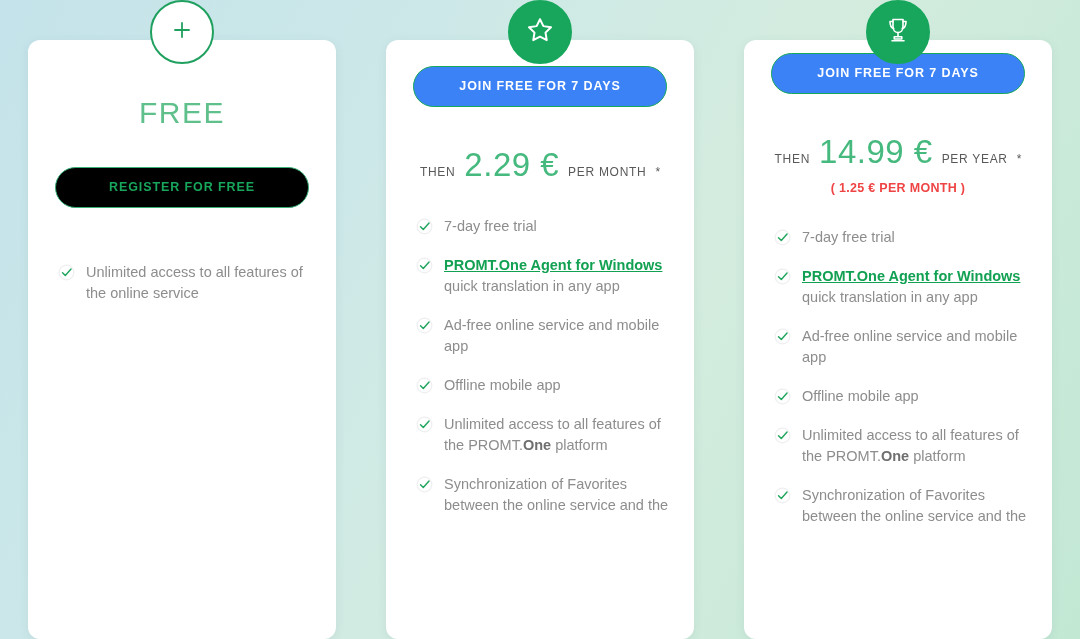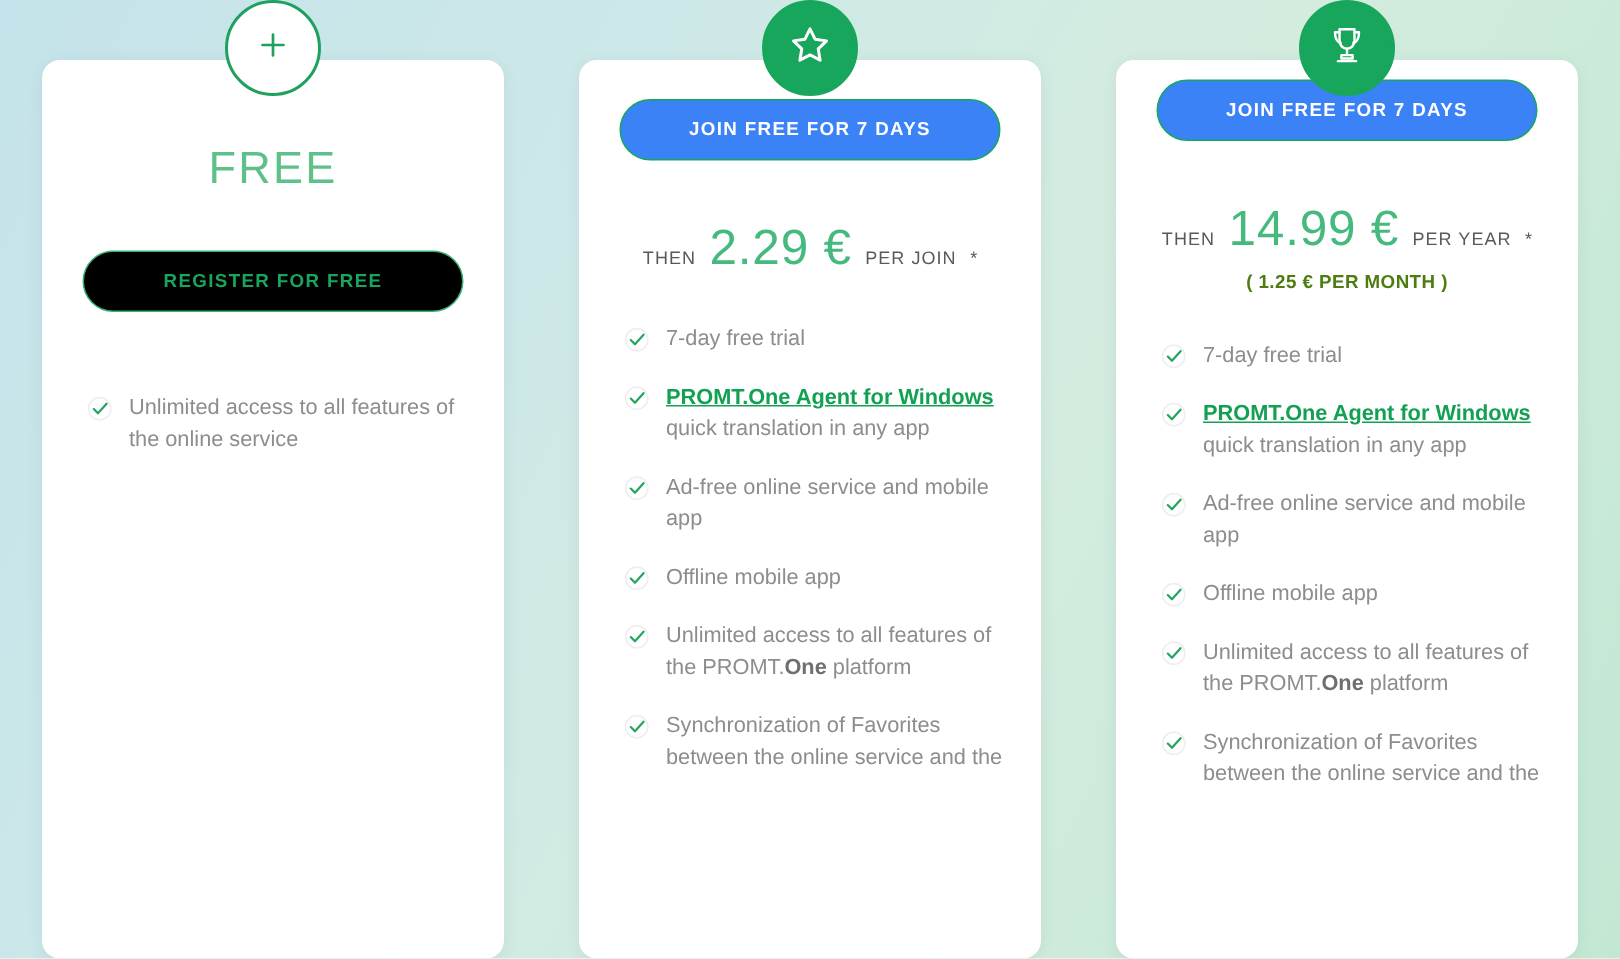--- a/index.html
+++ b/index.html
@@ -130,21 +130,21 @@
   }
   .price-star {
     font-size: 12px;
     color: #595959;
     vertical-align: super;
   }
   .price-sub {
     text-align: center;
     font-size: 12.5px;
     font-weight: bold;
-    color: #4d7c0f;
+    color: #ef4444;
     margin-top: 10px;
     letter-spacing: .3px;
   }
 
   
   .features {
     list-style: none;
     margin-top: 32px;
     padding: 0 22px 0 30px;
   }
@@ -212,21 +212,21 @@
         <span><svg viewBox="0 0 24 24" fill="none" width="30" height="30">
             <path d="M12 3.4 L14.7 8.9 L20.8 9.8 L16.4 14.1 L17.4 20.1 L12 17.3 L6.6 20.1 L7.6 14.1 L3.2 9.8 L9.3 8.9 Z" stroke="#ffffff" stroke-width="1.6" stroke-linejoin="round"></path>
           </svg></span>
       </div>
       <div class="cta-wrap">
         <button class="cta solid cta-margin-paid">JOIN FREE FOR 7 DAYS</button>
       </div>
       <div class="price-row">
         <span class="price-then">THEN</span>
         <span class="price-amount">2.29 €</span>
-        <span class="price-period">PER JOIN</span>
+        <span class="price-period">PER MONTH</span>
         <span class="price-star">*</span>
       </div>
       <ul class="features">
         <li class="feature">
           <span class="check"><svg viewBox="0 0 24 24" fill="none" width="17" height="17">
               <circle cx="12" cy="12" r="10.4" stroke="#efeef0" stroke-width="1.6"></circle>
               <path d="M6.4 12.3 L10.3 16.2 L18.4 7.2" stroke="#23a55f" stroke-width="2.1" stroke-linecap="round" stroke-linejoin="round"></path>
             </svg></span>
           <span class="feature-text">7-day free trial</span>
         </li>

